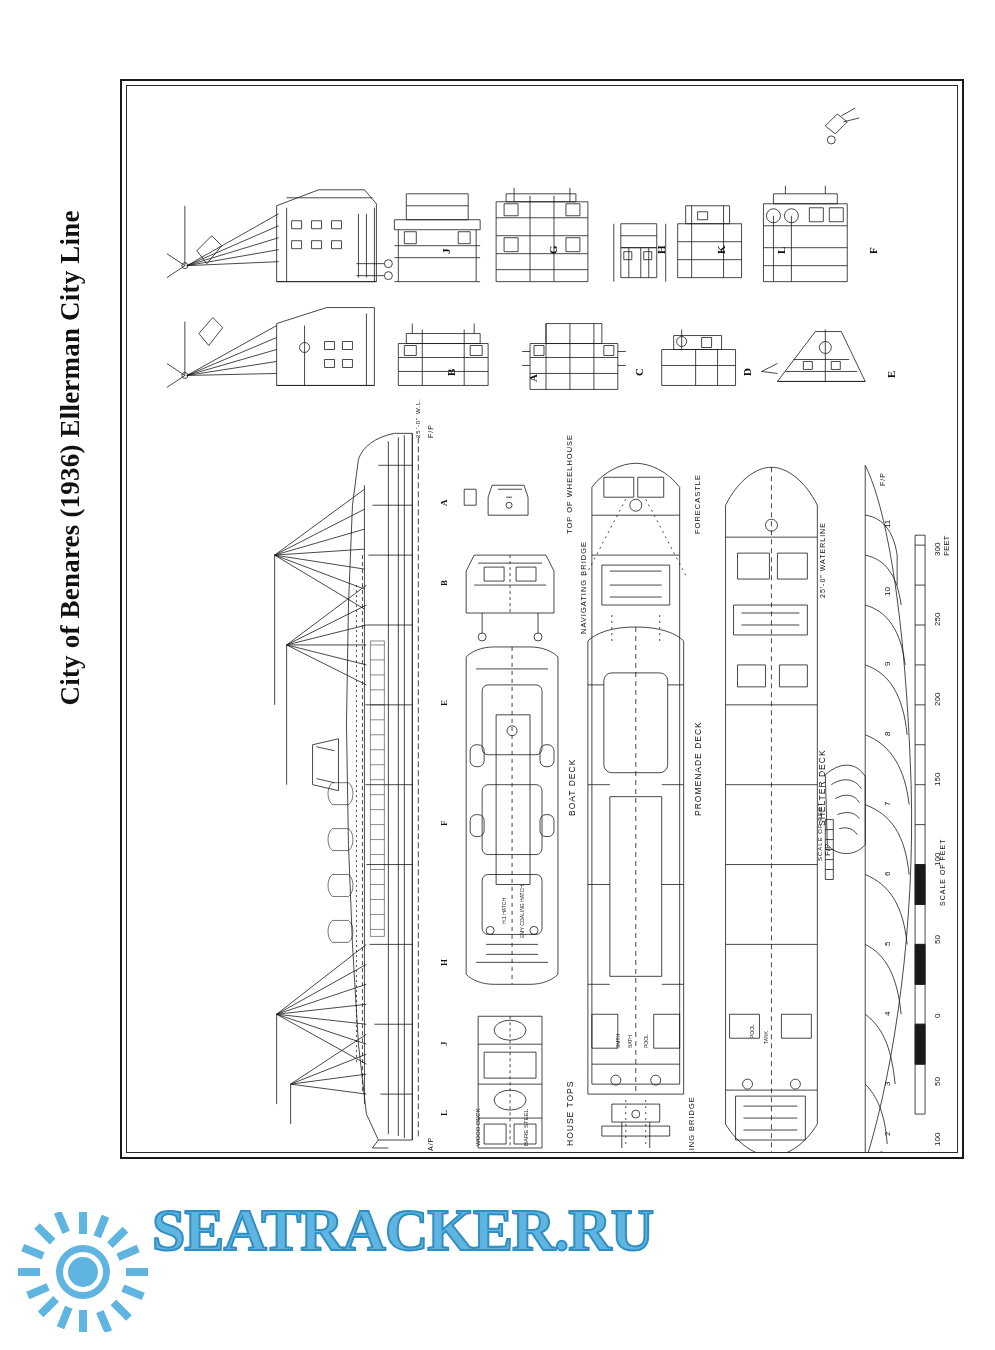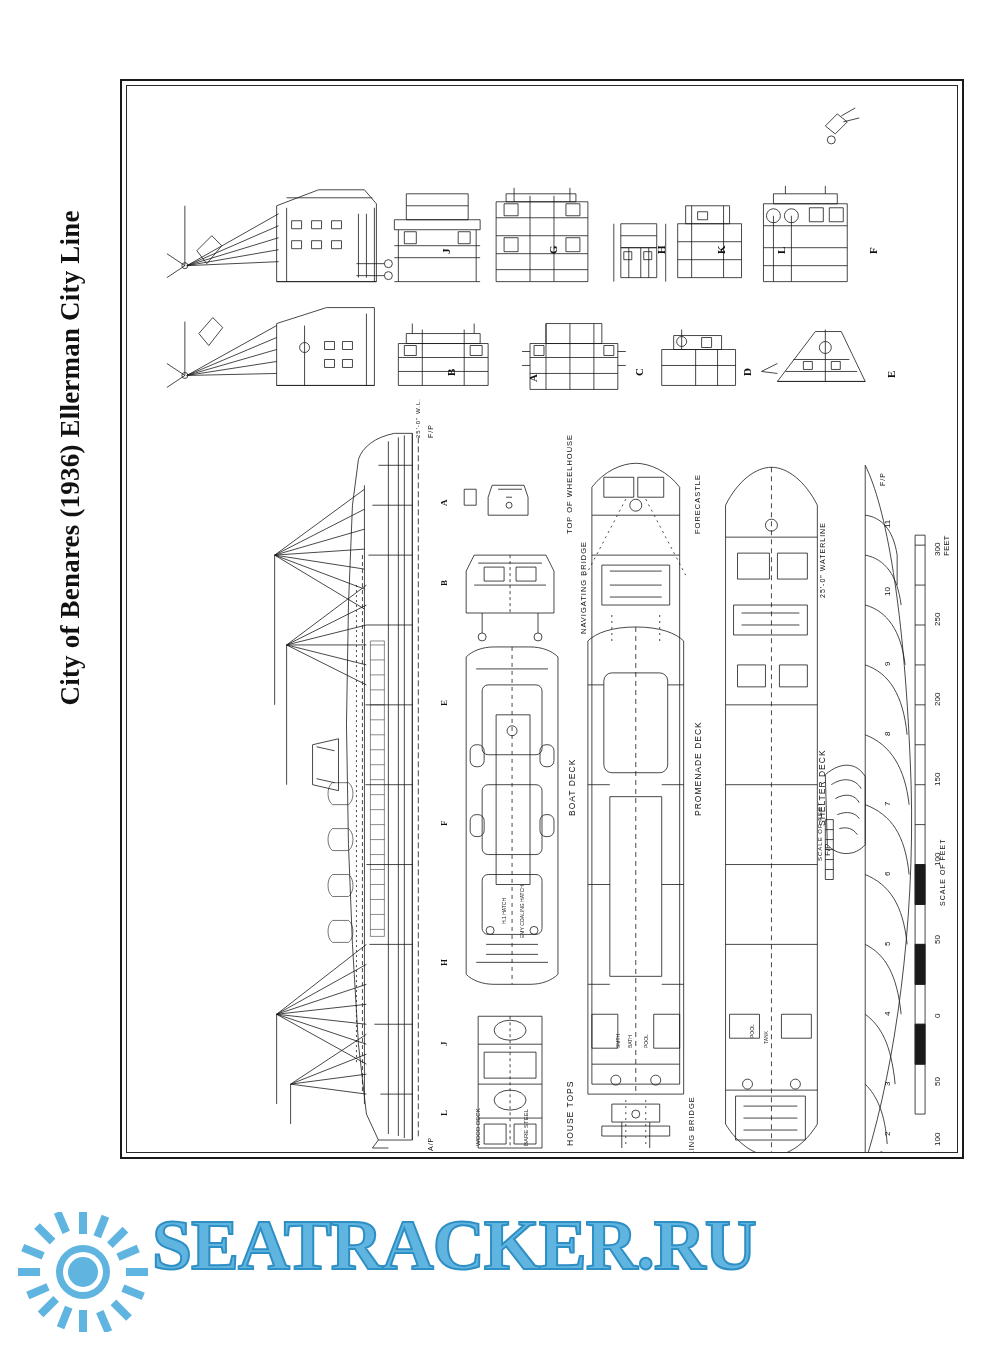--- a/index.html
+++ b/index.html
@@ -108,24 +108,24 @@
   #wm-sun {
     position: absolute;
     left: 18px;
     top: 22px;
     width: 130px;
     height: 120px;
   }
   #wm-text {
     position: absolute;
     left: 152px;
-    top: 14px;
+    top: 6px;
     font-family: "Liberation Serif", serif;
     font-weight: 700;
-    font-size: 72px;
+    font-size: 60px;
     letter-spacing: -1px;
     color: #5fb4e0;
     -webkit-text-stroke: 2px #2e8fc4;
     white-space: nowrap;
   }
 </style>
 </head>
 <body>
 
 <div id="page-title">City of Benares (1936) Ellerman City Line</div>

